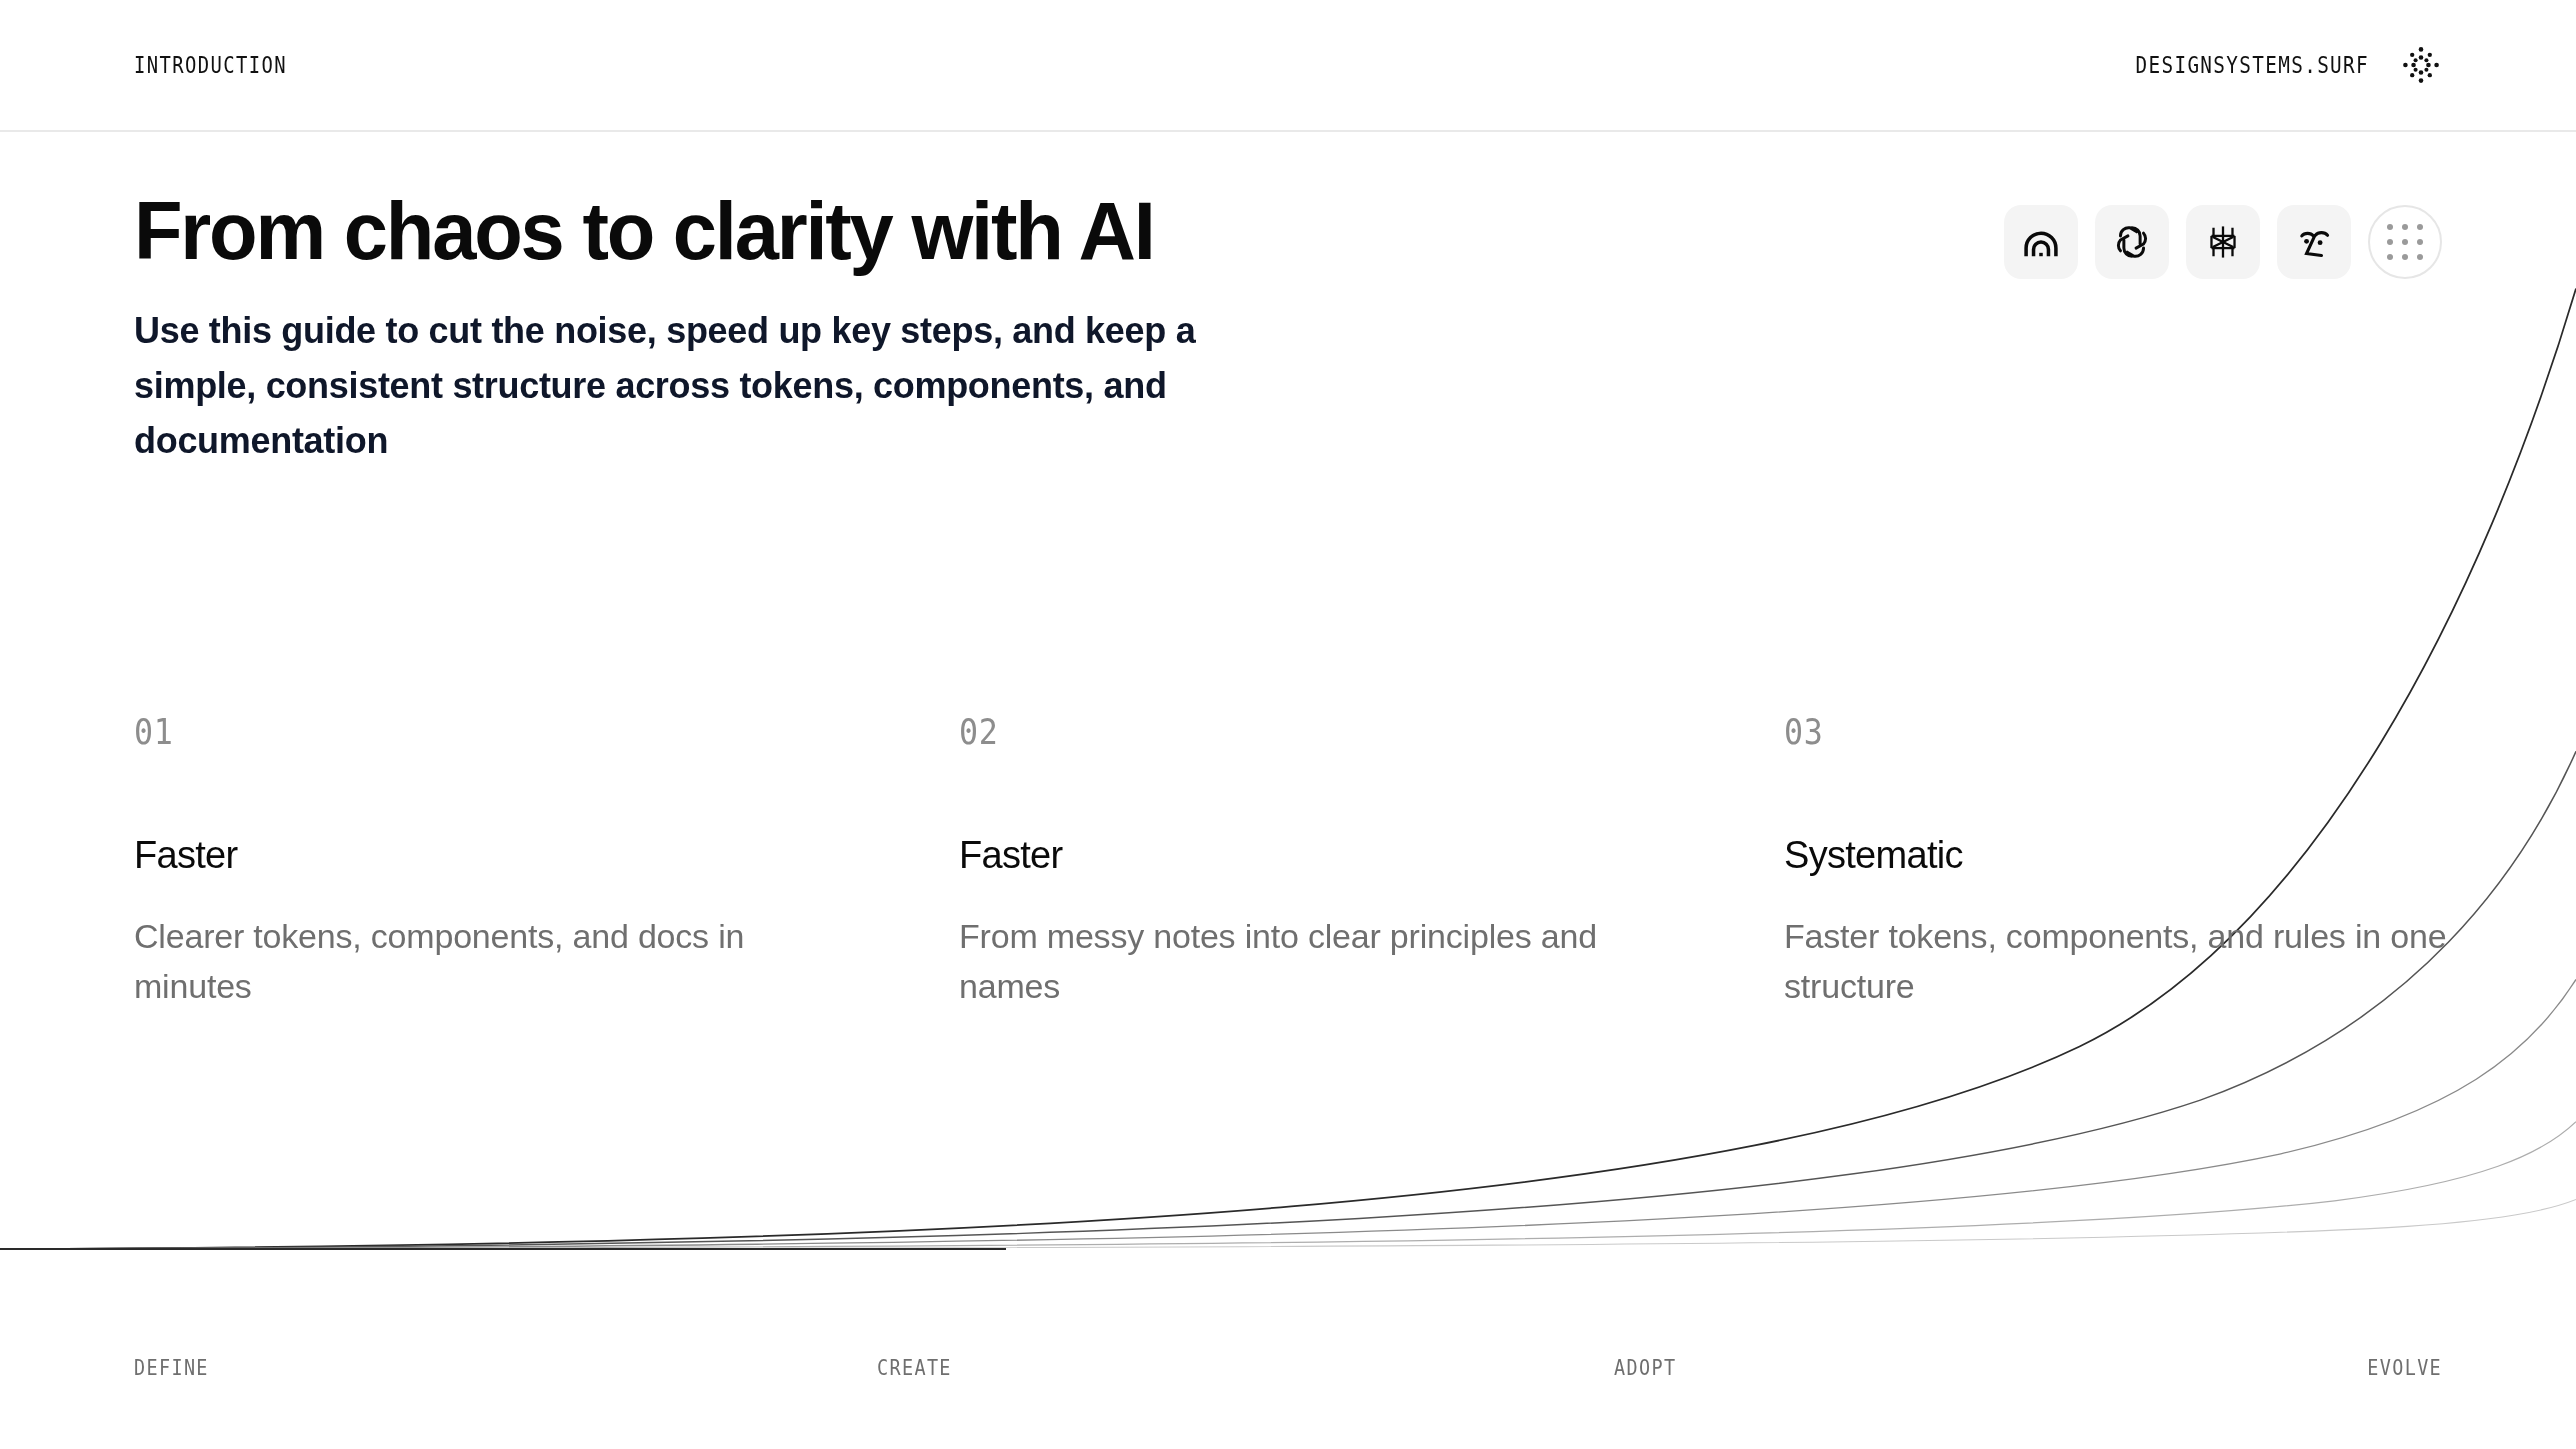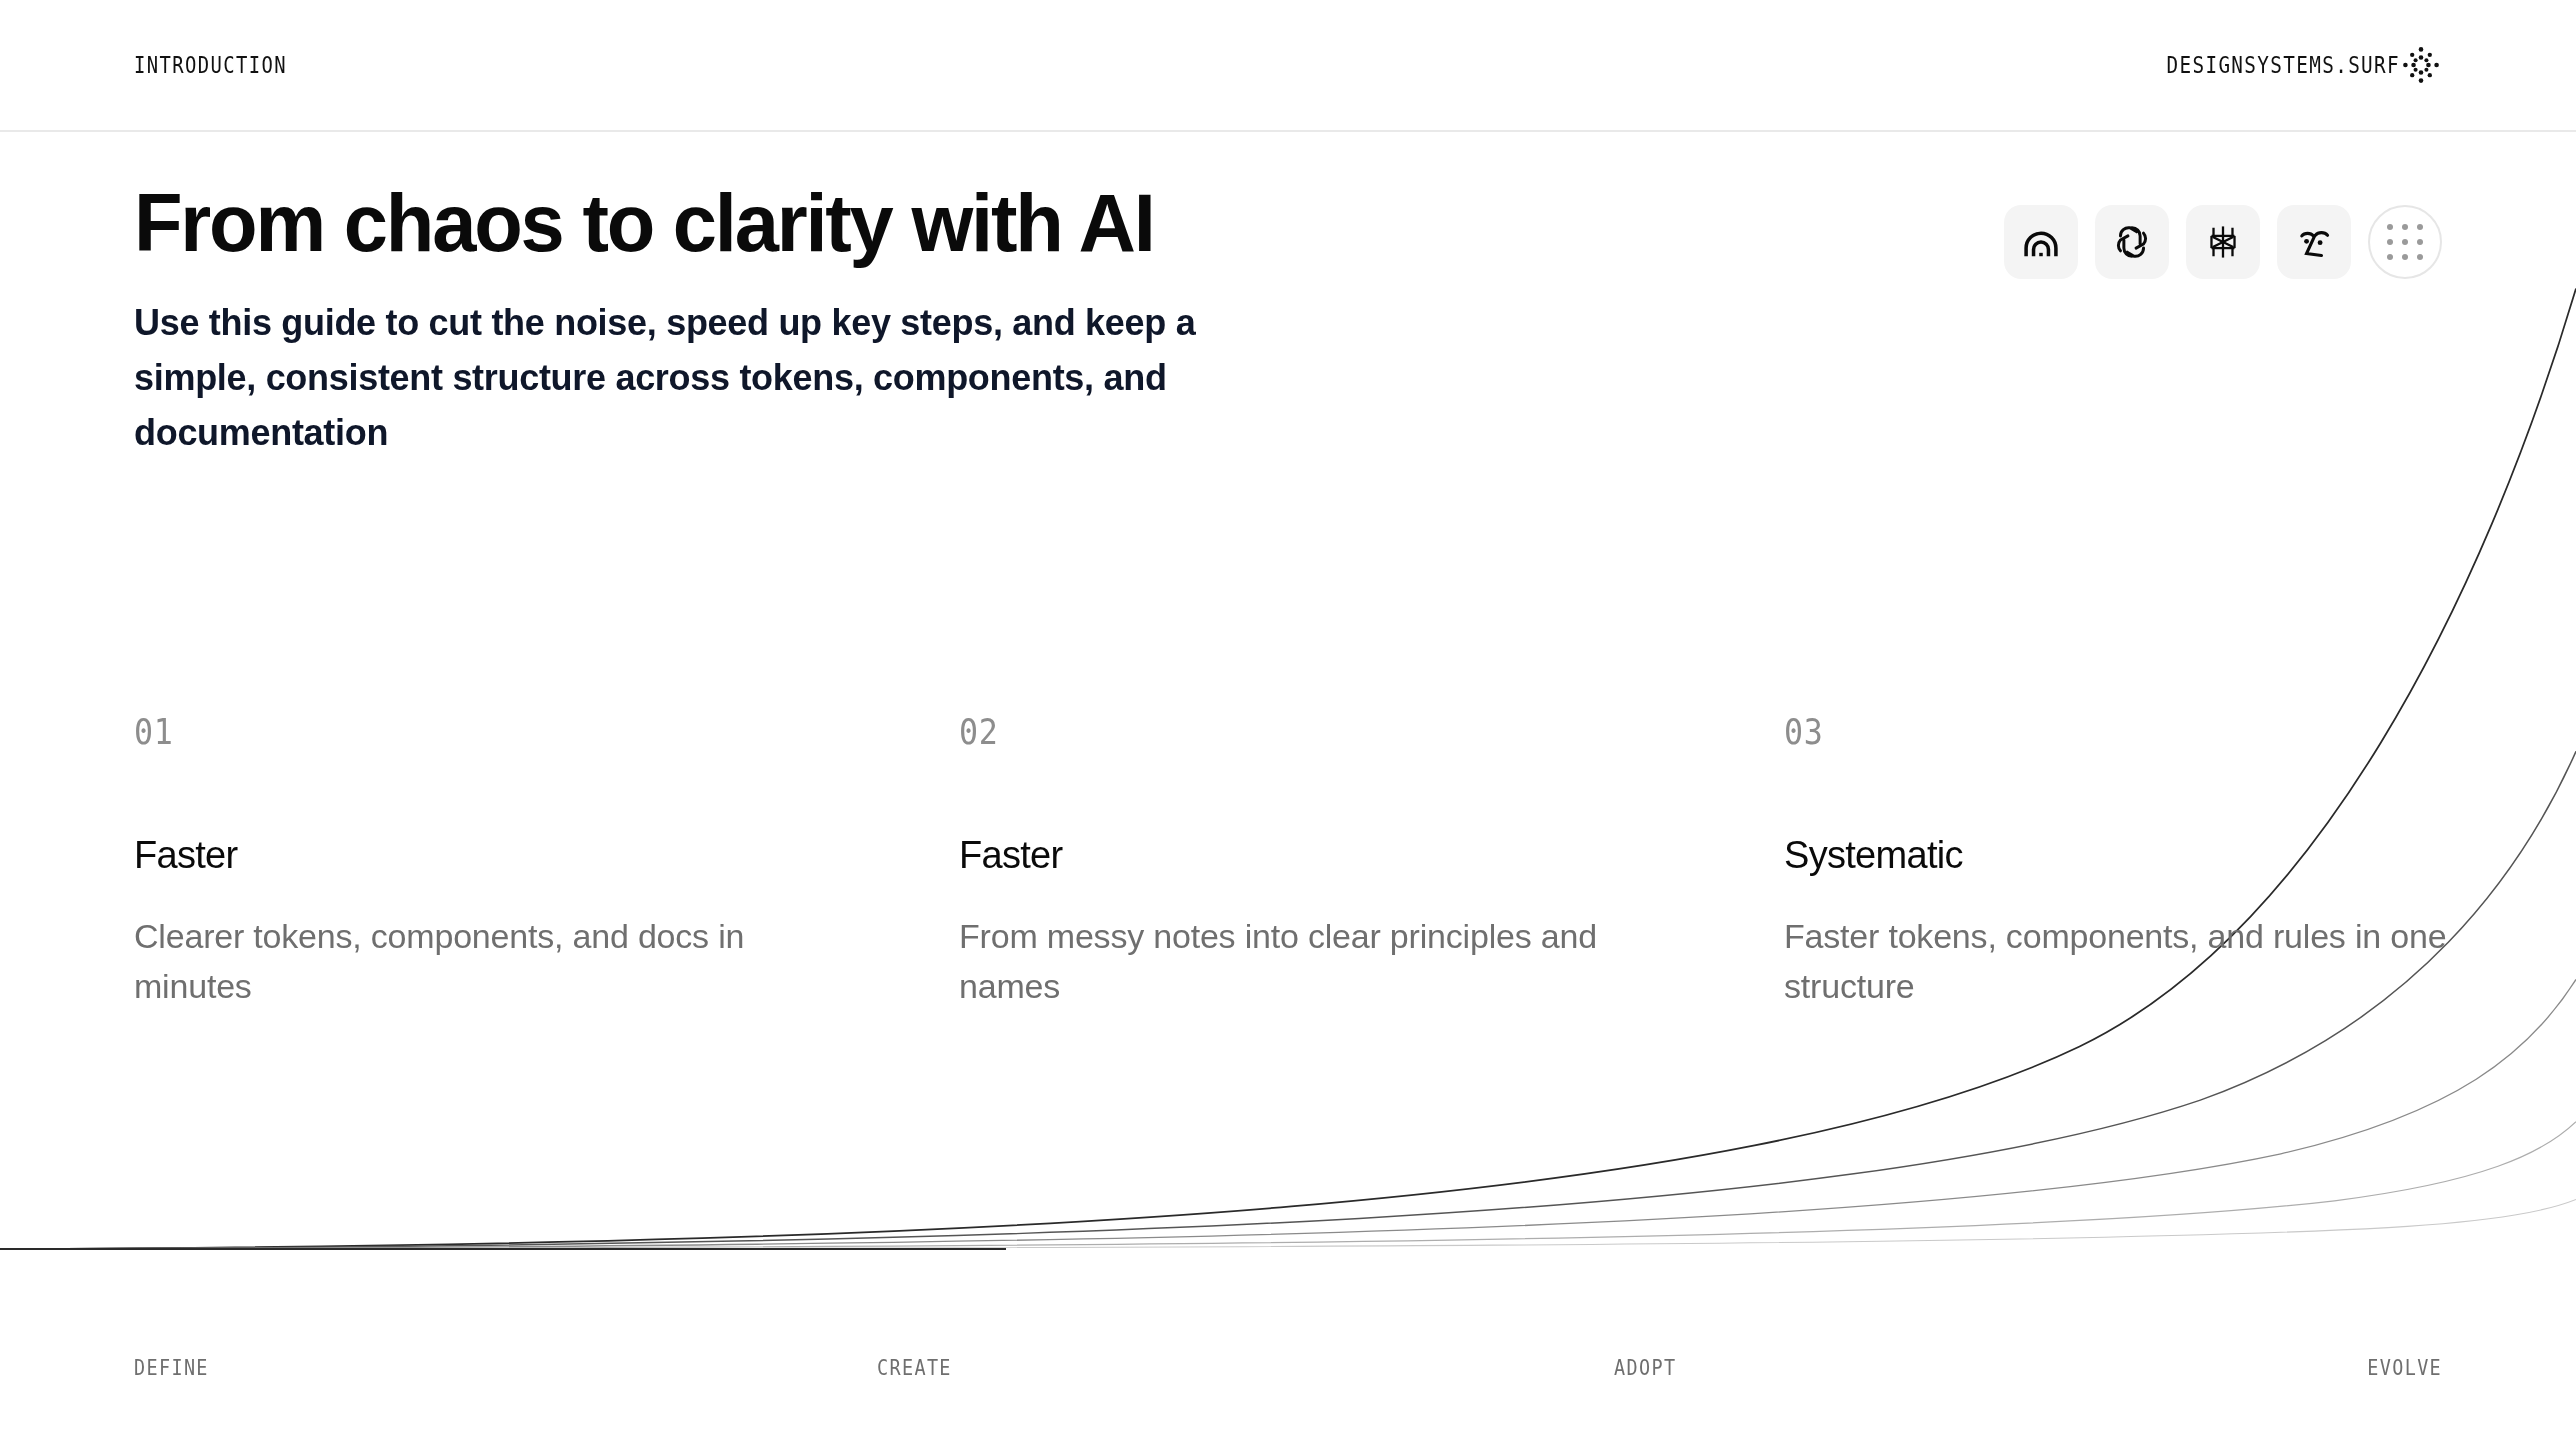--- a/index.html
+++ b/index.html
@@ -47,38 +47,39 @@
     color:#111111;
     font-weight:400;
     transform:scaleX(0.82);
     transform-origin:left center;
     white-space:nowrap;
   }
 
   .topbar-right {
     display:flex;
     align-items:center;
+    gap:31px;
   }
 
   .brand {
     font-family:"DejaVu Sans Mono", monospace;
     font-size:23px;
     letter-spacing:1.6px;
     color:#111111;
     transform:scaleX(0.84);
     transform-origin:right center;
     white-space:nowrap;
   }
 
   .burst { width:42px; height:42px; display:block; }
 
   
   .hero {
     position:absolute;
-    left:134px; top:180px;
+    left:134px; top:188px;
     z-index:4;
   }
 
   .headline {
     font-size:82px;
     font-weight:700;
     color:#0a0a0a;
     letter-spacing:-2.3px;
     line-height:1.04;
     white-space:nowrap;

